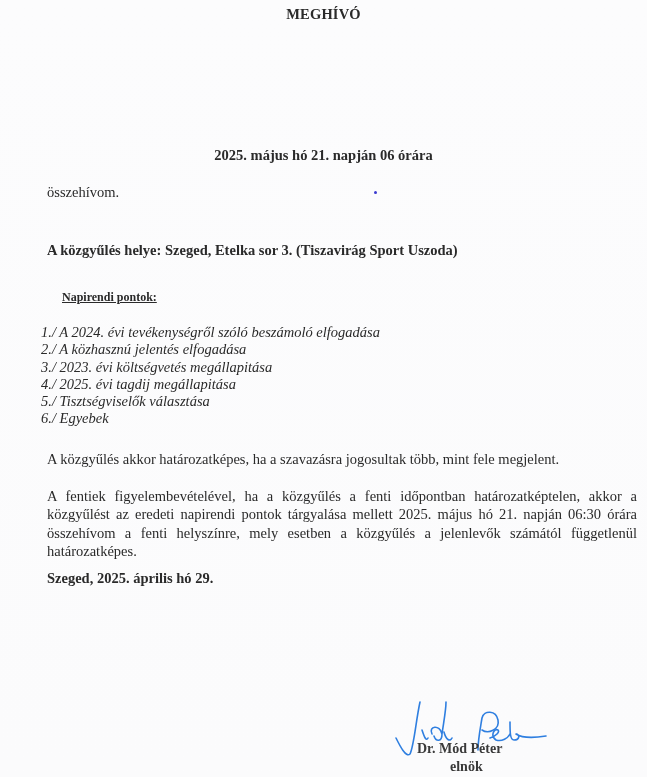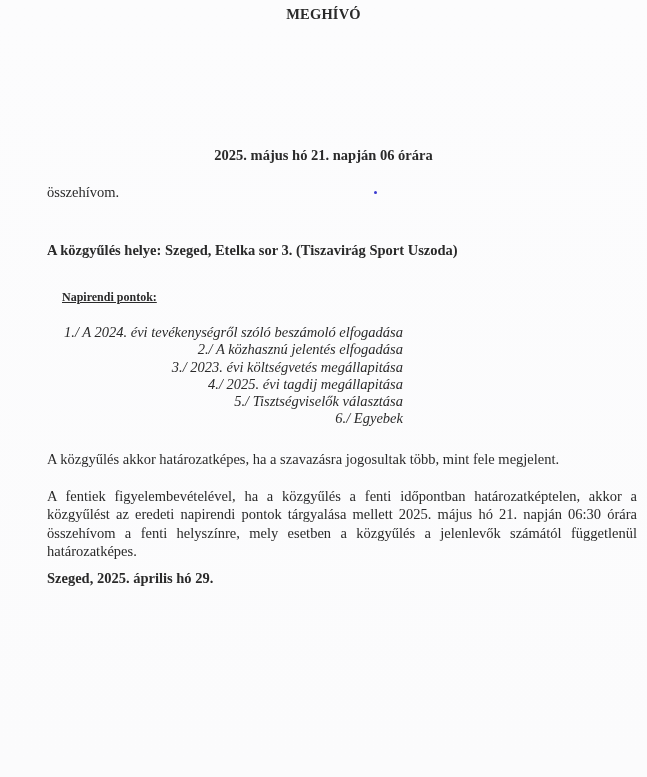--- a/index.html
+++ b/index.html
@@ -58,28 +58,27 @@
       position: absolute;
       top: 290px;
       left: 62px;
       font-weight: bold;
       font-size: 12px;
       text-decoration: underline;
     }
     .agenda-list {
       position: absolute;
       top: 324px;
-      left: 64px;
+      left: 41px;
       margin: 0;
       padding: 0;
       list-style: none;
       font-style: italic;
       font-size: 14.5px;
       line-height: 17.3px;
-      text-align: right;
     }
     .quorum { top: 450px; }
     .fallback { top: 487px; line-height: 18.3px; }
     .place-date {
       top: 569px;
       font-weight: bold;
     }
     .signature-block {
       position: absolute;
       left: 370px;
@@ -144,14 +143,28 @@
     <li>5./ Tisztségviselők választása</li>
     <li>6./ Egyebek</li>
   </ul>
 
   <div class="para quorum">A közgyűlés akkor határozatképes, ha a szavazásra jogosultak több, mint fele megjelent.</div>
 
   <div class="para fallback">A fentiek figyelembevételével, ha a közgyűlés a fenti időpontban határozatképtelen, akkor a közgyűlést az eredeti napirendi pontok tárgyalása mellett 2025. május hó 21. napján 06:30 órára összehívom a fenti helyszínre, mely esetben a közgyűlés a jelenlevők számától függetlenül határozatképes.</div>
 
   <div class="para place-date">Szeged, 2025. április hó 29.</div>
 
+  <div class="signature-block">
+    <svg class="signature-svg" viewBox="0 0 200 90">
+      <g fill="none" stroke="#2f7fe0" stroke-width="1.6" stroke-linecap="round" stroke-linejoin="round">
+        <path d="M26 58 C30 66, 36 78, 40 74 C44 66, 46 40, 50 22"></path>
+        <path d="M52 50 C54 56, 56 62, 58 58"></path>
+        <path d="M62 54 C58 46, 70 44, 72 54 C72 62, 66 62, 64 56 M72 54 C74 40, 76 30, 76 22 M74 52 C76 60, 80 62, 82 58"></path>
+        <path d="M108 70 C108 60, 110 50, 112 38 C114 30, 126 30, 128 40 C130 50, 118 54, 112 50"></path>
+        <path d="M120 58 C126 56, 130 52, 128 50 C124 48, 120 56, 126 60 C132 62, 138 58, 140 54"></path>
+        <path d="M140 42 C140 52, 140 60, 144 60 C150 60, 150 54, 146 54 C152 58, 164 58, 176 56"></path>
+      </g>
+    </svg>
+    <div class="signer-name">Dr. Mód Péter</div>
+    <div class="signer-role">elnök</div>
+  </div>
 
 </div>
 
 </body></html>

